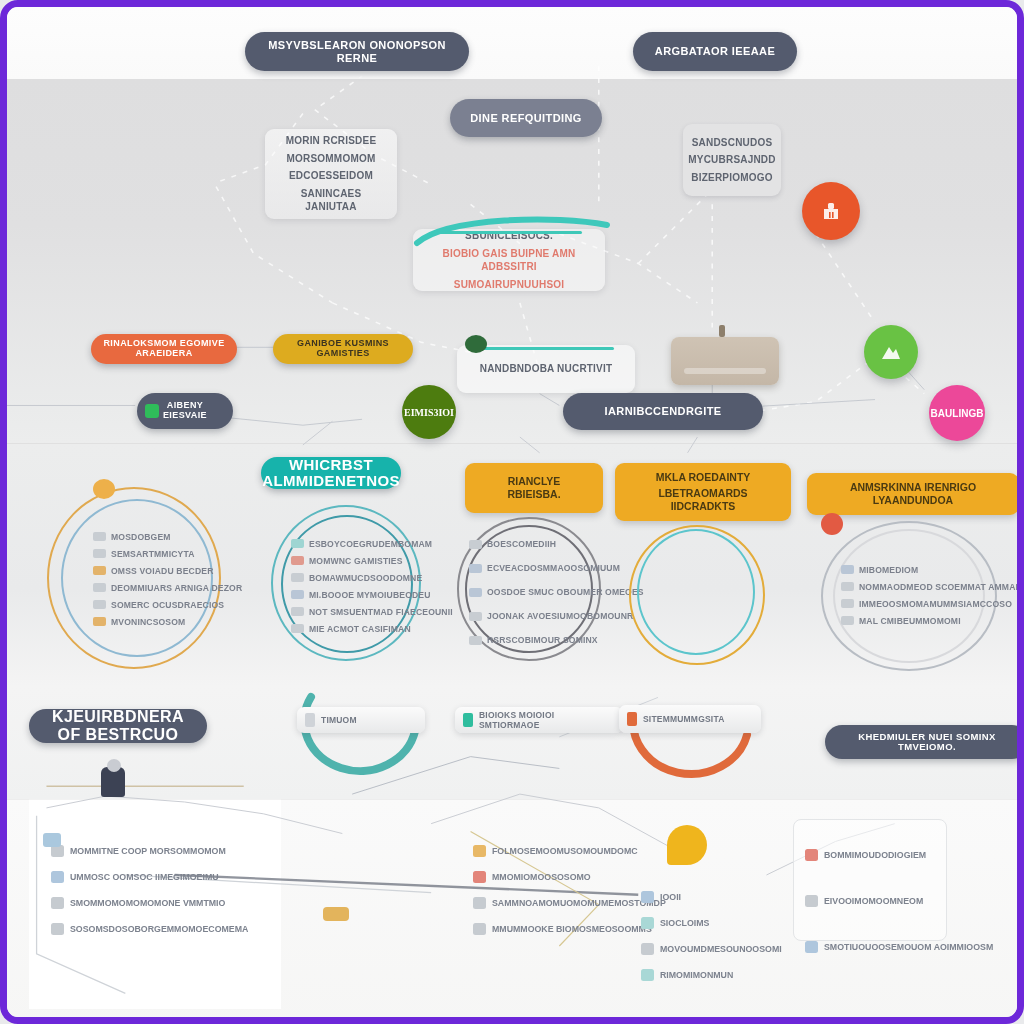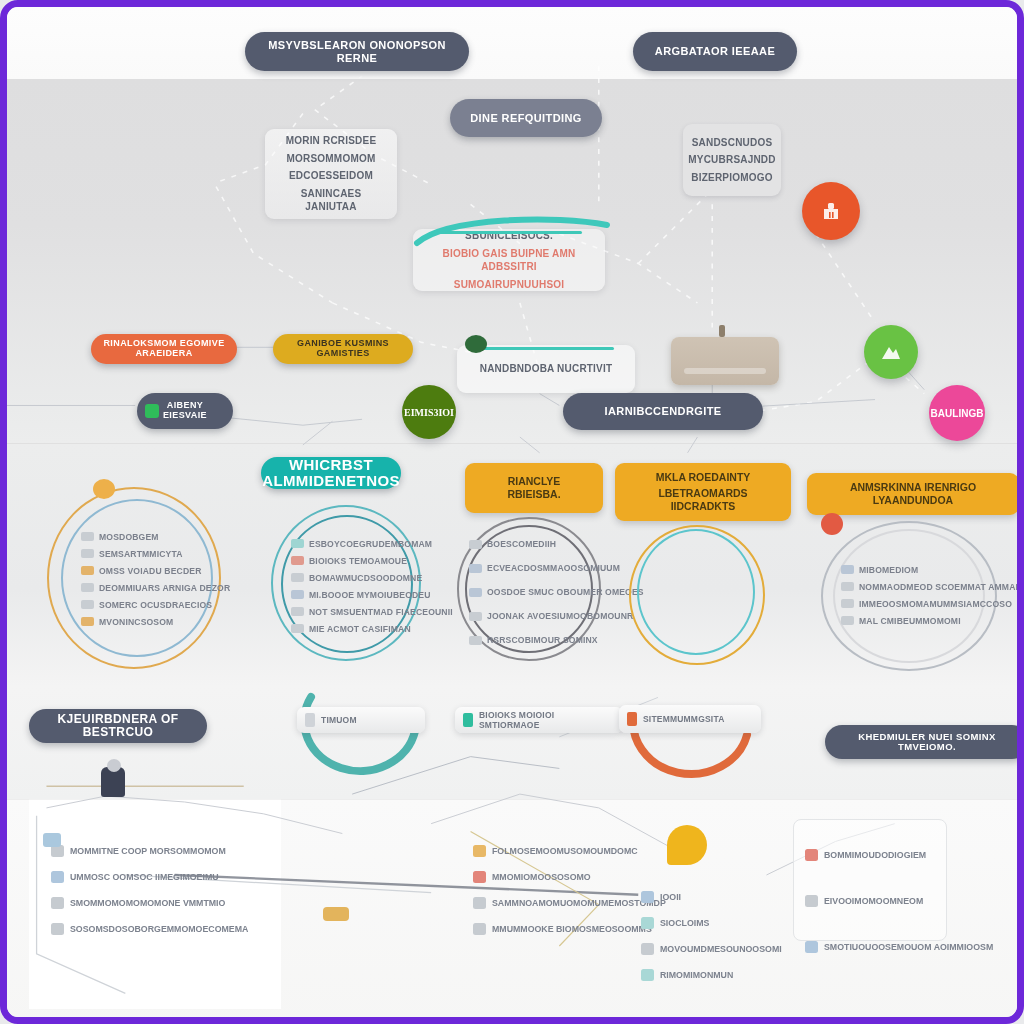--- a/index.html
+++ b/index.html
@@ -301,21 +301,21 @@
       <span>LBETRAOMARDS IIDCRADKTS</span>
     </div>
     <div class="rbox amber" style="left:800px; top:466px; width:212px; height:42px;">
       <span>ANMSRKINNA IRENRIGO LYAANDUNDOA</span>
     </div>
 
     <div class="ring-group" style="left:34px; top:470px; width:190px; height:200px;">
       <div class="ring" style="left:6px; top:10px; width:174px; height:182px; border-color:#e0a94f;"></div>
       <div class="ring" style="left:20px; top:22px; width:152px; height:158px; border-color:#8fb9d2; border-width:2px;"></div>
       <div class="ring-dot" style="left:52px; top:2px; width:22px; height:20px; background:#edb04a;"></div>
-      <div class="ring-list" id="ring-list-0" style="left:40px; top:28px; width:150px; height:148px;">
+      <div class="ring-list" id="ring-list-0" style="left:52px; top:28px; width:150px; height:148px;">
           <div class="row">
             <span class="chip g"></span>
             <span>MOSDOBGEM</span>
           </div>
           <div class="row">
             <span class="chip g"></span>
             <span>SEMSARTMMICYTA</span>
           </div>
           <div class="row">
             <span class="chip o"></span>
@@ -339,21 +339,21 @@
     <div class="ring-group" style="left:260px; top:492px; width:160px; height:170px;">
       <div class="ring" style="left:4px; top:6px; width:150px; height:156px; border-color:#5cb8c0;"></div>
       <div class="ring" style="left:14px; top:16px; width:132px; height:138px; border-color:#3f9aa8; border-width:2px;"></div>
       <div class="ring-list" id="ring-list-1" style="left:24px; top:22px; width:150px; height:130px;">
           <div class="row">
             <span class="chip t"></span>
             <span>ESBOYCOEGRUDEMBOMAM</span>
           </div>
           <div class="row">
             <span class="chip r"></span>
-            <span>BIOIOKS TEMOAMOUE</span>
+            <span>MOMWNC GAMISTIES</span>
           </div>
           <div class="row">
             <span class="chip g"></span>
             <span>BOMAWMUCDSOODOMNE</span>
           </div>
           <div class="row">
             <span class="chip b"></span>
             <span>MI.BOOOE MYMOIUBEODEU</span>
           </div>
           <div class="row">
@@ -416,21 +416,21 @@
             <span class="chip g"></span>
             <span>IMMEOOSMOMAMUMMSIAMCCOSO</span>
           </div>
           <div class="row">
             <span class="chip g"></span>
             <span>MAL CMIBEUMMOMOMI</span>
           </div>
         </div>
     </div>
 
-    <div class="pill dark" style="left:22px; top:702px; width:178px; height:34px; font-size:12px;">
+    <div class="pill dark" style="left:22px; top:702px; width:178px; height:34px; font-size:16px;">
       <span>KJEUIRBDNERA OF BESTRCUO</span>
     </div>
     <div class="pill dark" style="left:818px; top:718px; width:204px; height:34px; font-size:9.5px;">
       <span>KHEDMIULER NUEI SOMINX TMVEIOMO.</span>
     </div>
 
     <svg style="position:absolute; left:288px; top:668px; width:140px; height:108px;">
       <path d="M16 22 A 56 50 0 1 0 120 56" stroke="#4fb3ad" stroke-width="8" fill="none" stroke-linecap="round"></path>
     </svg>
     <div class="device" style="left:290px; top:700px; width:128px; height:26px;">

